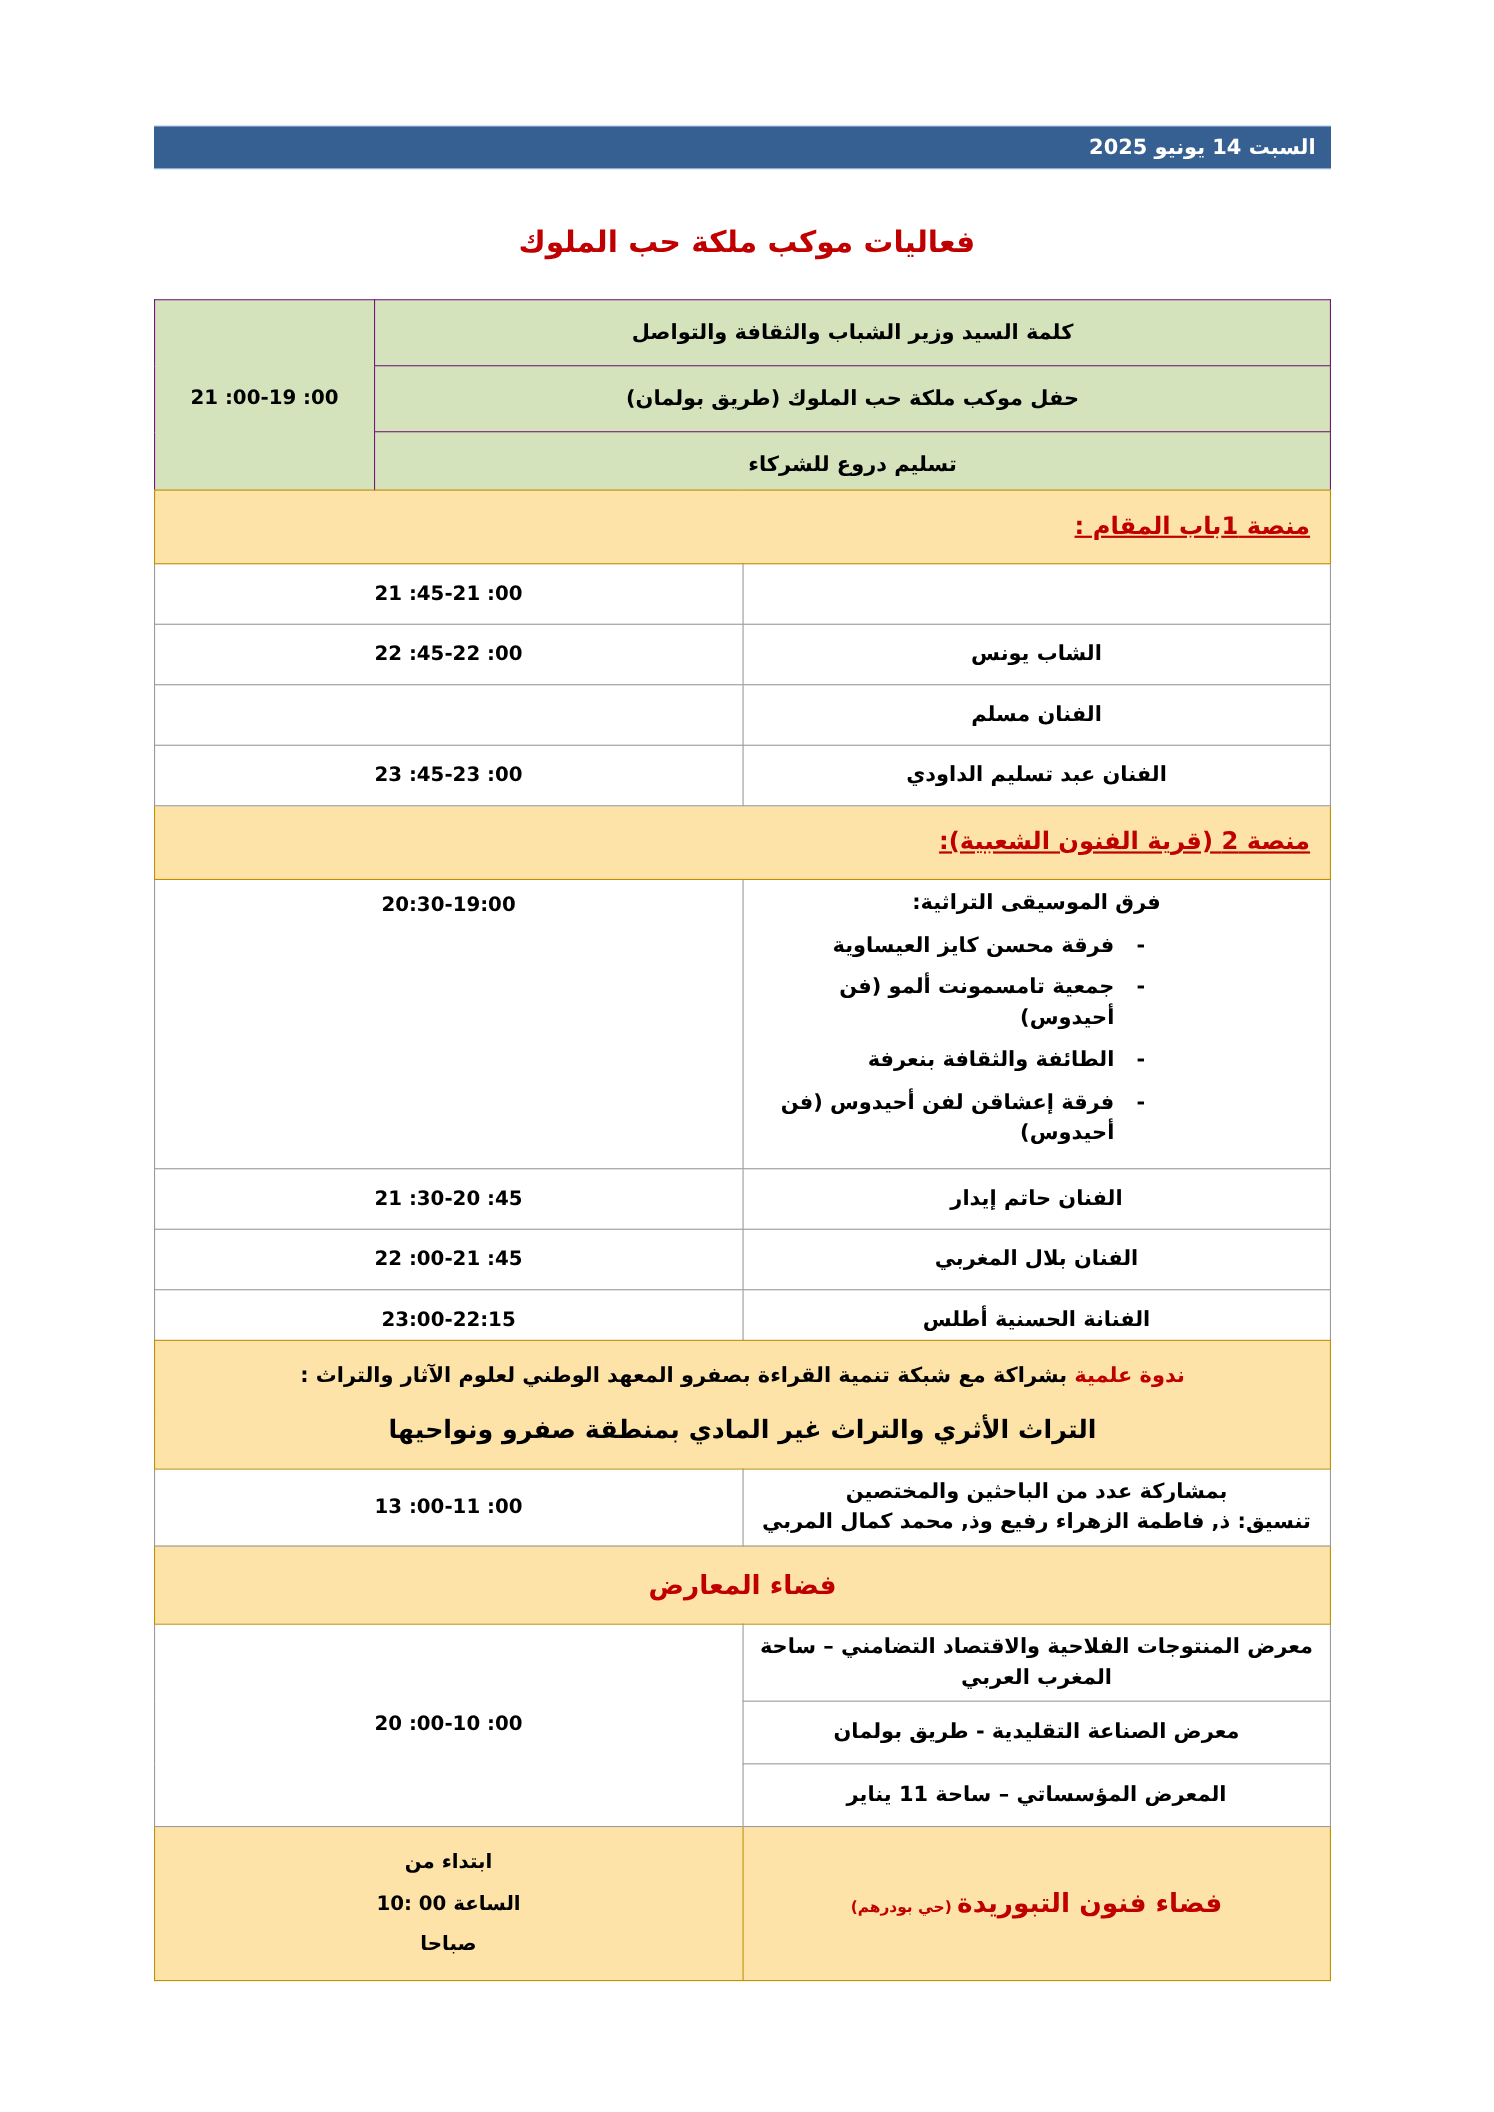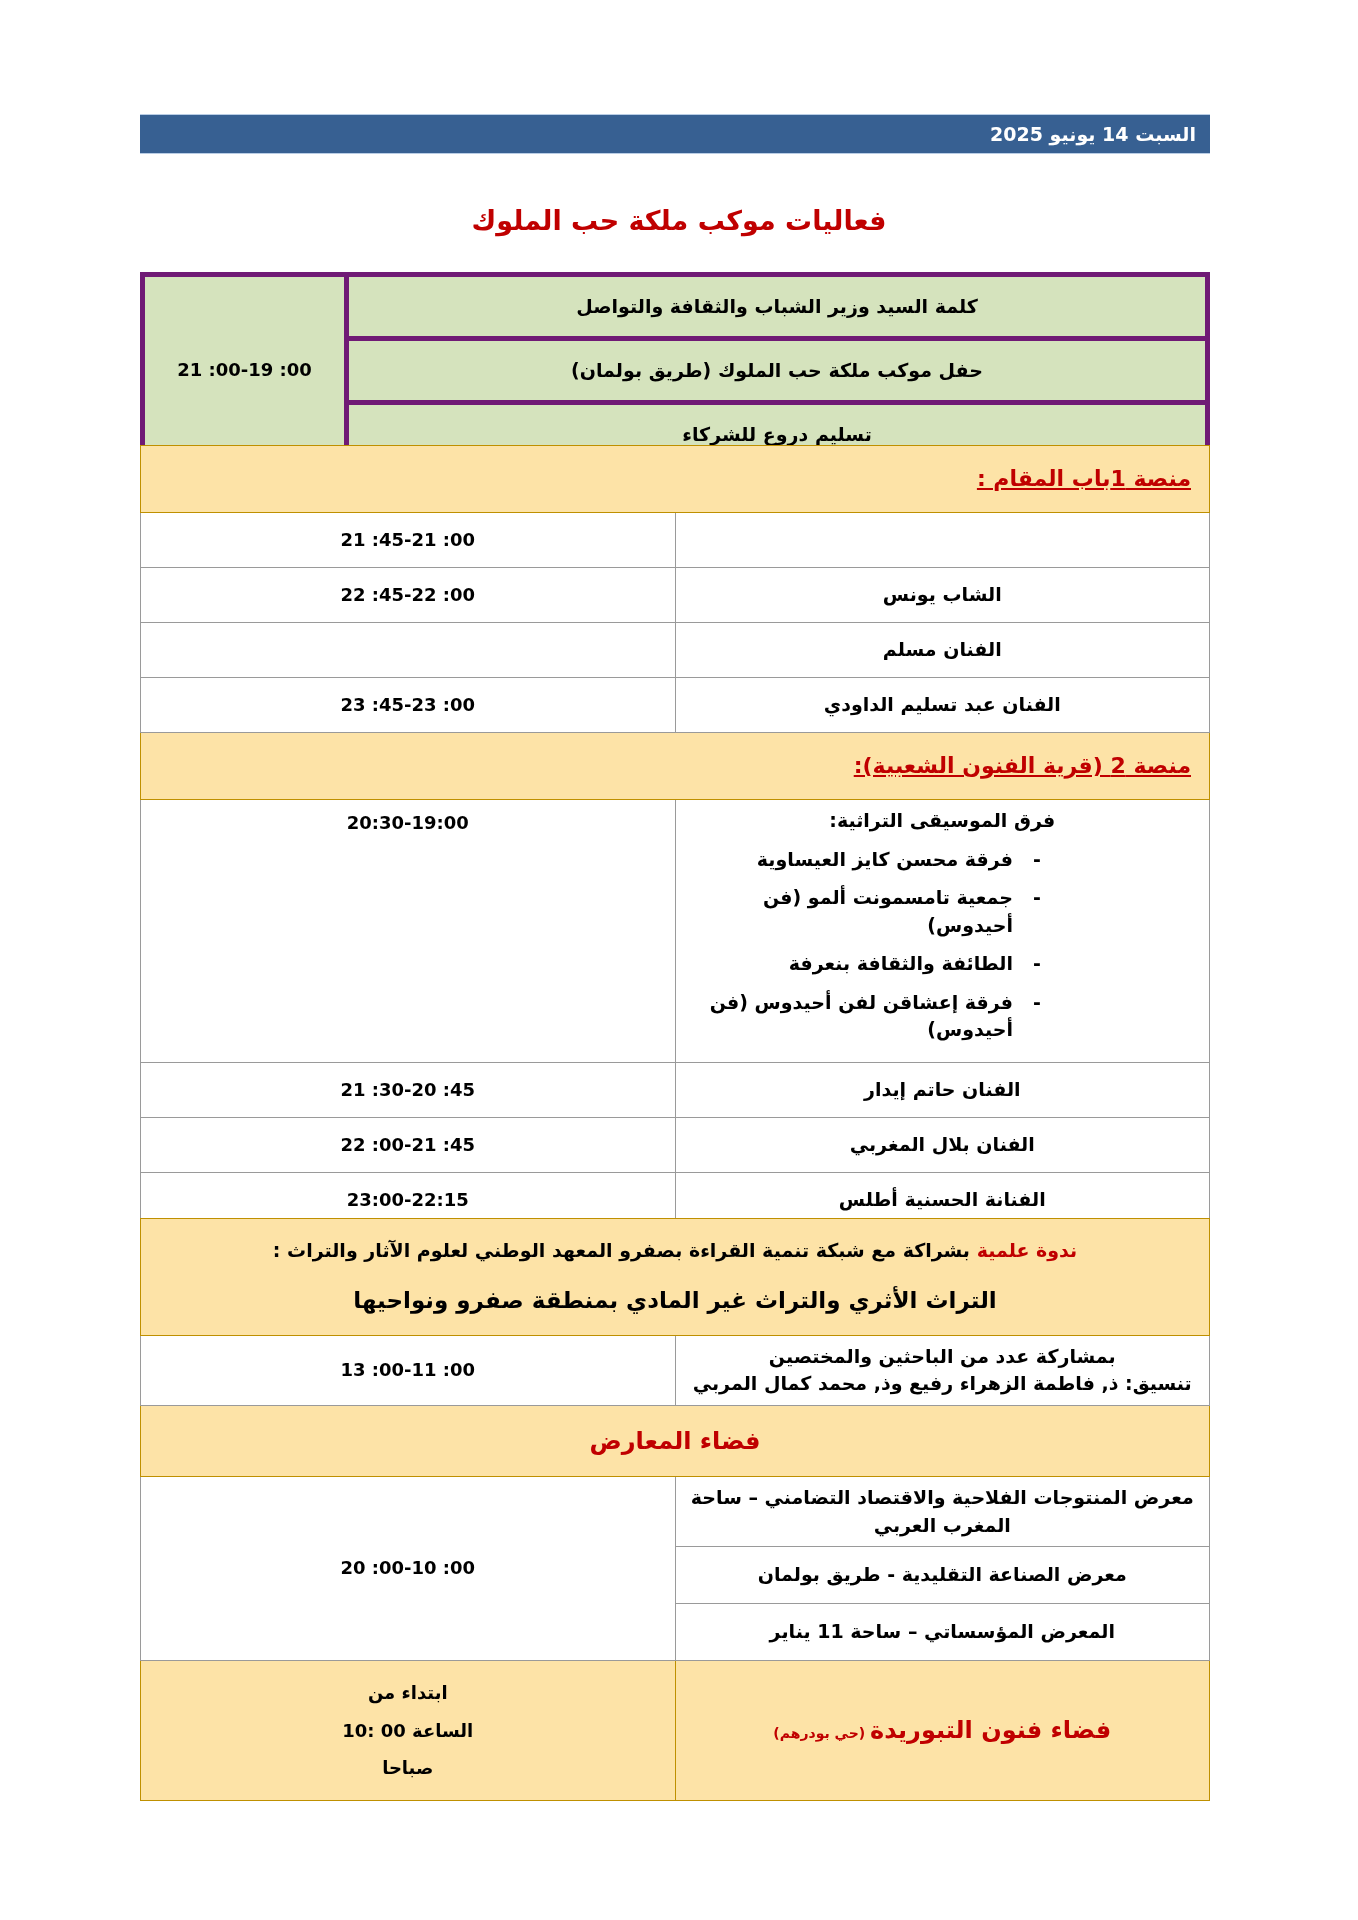--- a/index.html
+++ b/index.html
@@ -83,21 +83,21 @@
   }
   .col-desc {
     text-align: center;
     font-weight: bold;
   }
 
   
   #table-opening { top: 272px; }
   #table-opening td {
     background: #d5e3bd;
-    border: 5px solid #701a75;
+    border: 1px solid #701a75;
     height: 45px;
   }
 
   
   #table-stages { top: 445px; }
   #table-stages td { background: #ffffff; height: 40px; margin-left: 43px; }
   #table-stages td.sec-head {
     background: #fde3a7;
     border: 1px solid #bf9000;
     color: #c00000;

